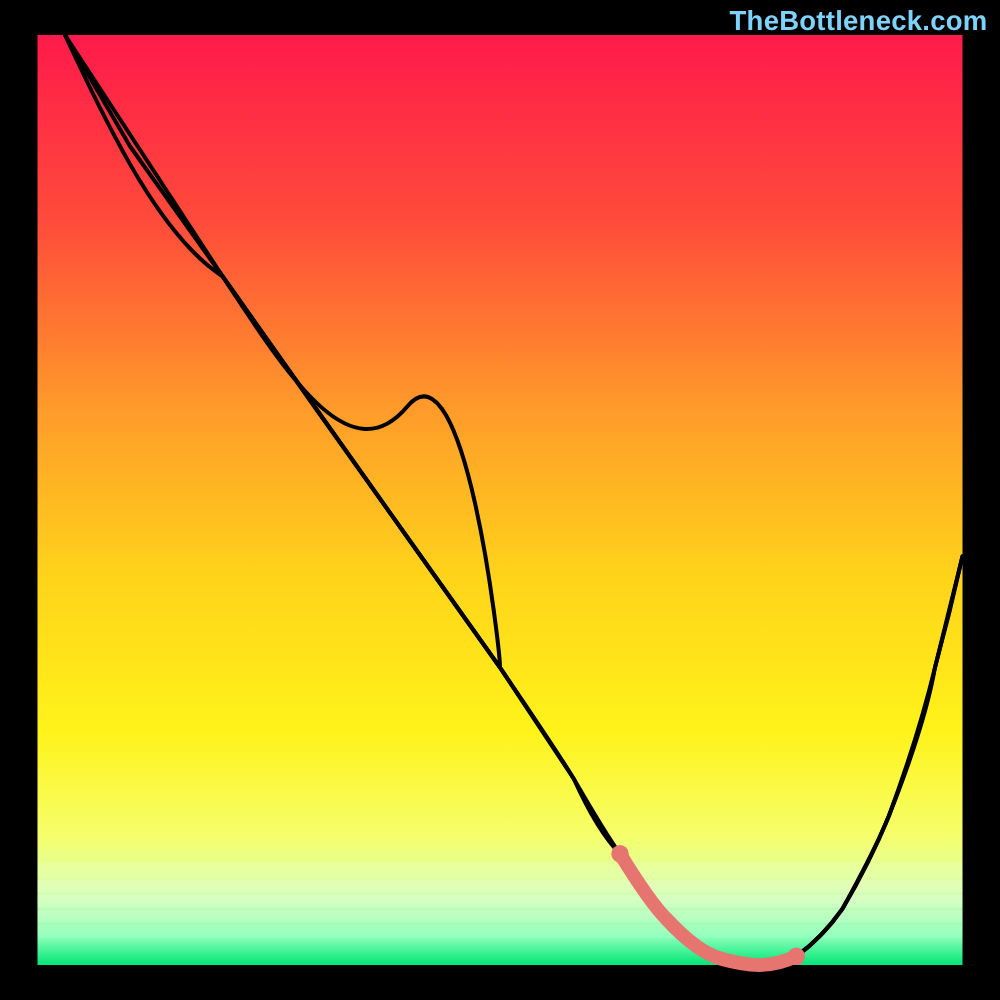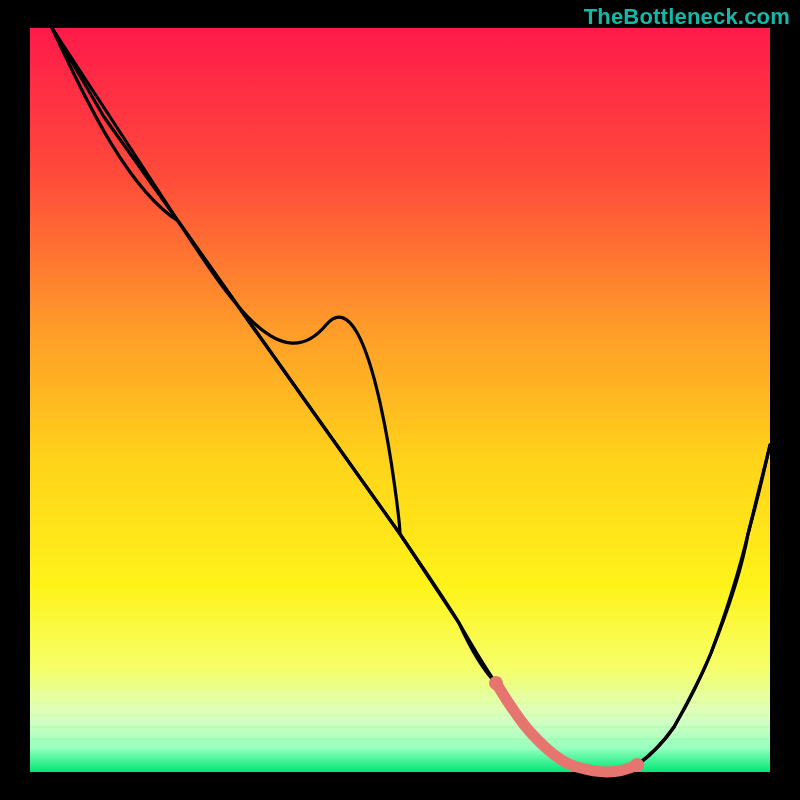--- a/index.html
+++ b/index.html
@@ -14,21 +14,21 @@
   .frame {
     position: relative;
     width: 800px;
     height: 800px;
     background: #000;
   }
   .watermark {
     position: absolute;
     top: 4px;
     right: 10px;
-    color: #14b8a6;
+    color: #7dd3fc;
     font-size: 22px;
     font-weight: bold;
     letter-spacing: 0.2px;
     z-index: 30;
   }
   svg {
     position: absolute;
     top: 0;
     left: 0;
   }

